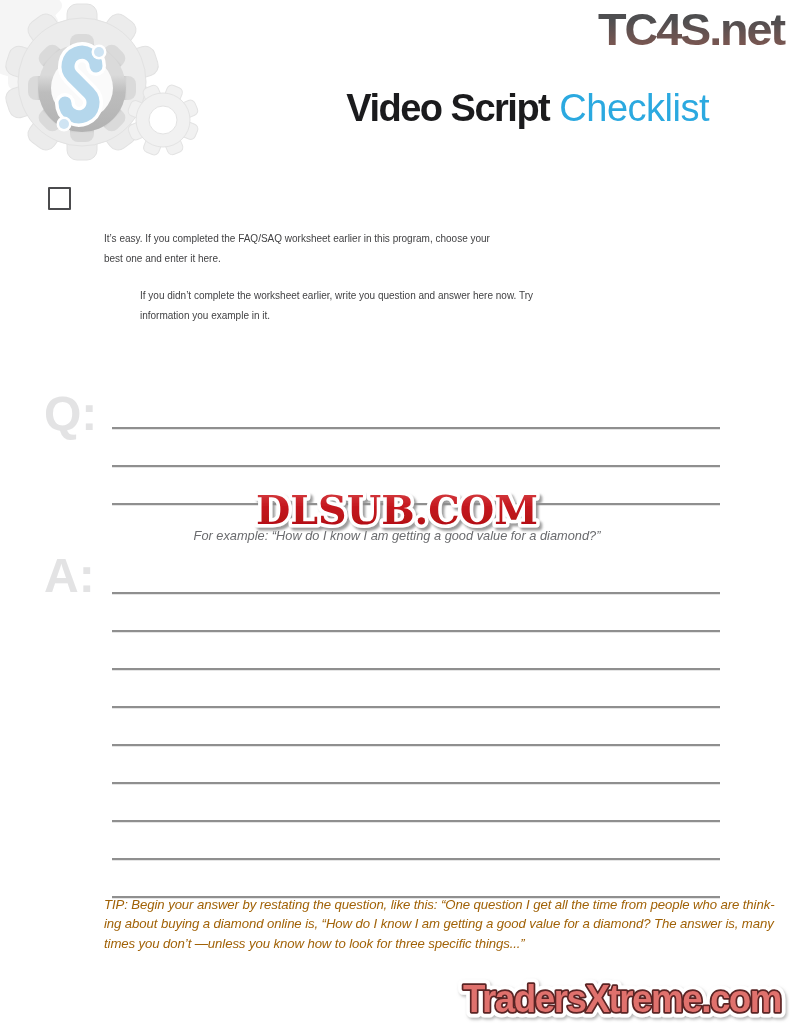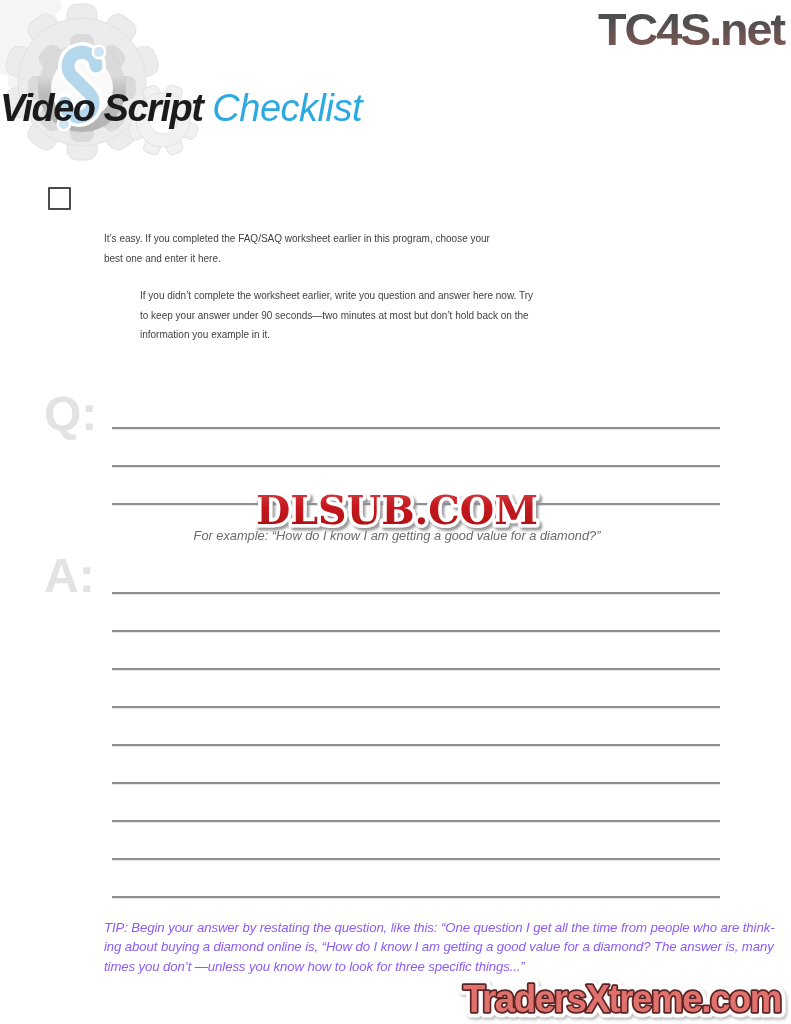--- a/index.html
+++ b/index.html
@@ -10,23 +10,22 @@
     overflow:hidden;
     font-family:"Liberation Sans", sans-serif;
   }
   
   .gears{position:absolute;left:0;top:0;}
   
   .tc4s{position:absolute;left:594px;top:4px;}
   
   .title{
     position:absolute;left:0;top:86px;width:709px;
-    text-align:left;white-space:nowrap;
+    text-align:right;white-space:nowrap;
     line-height:44px;
-    font-style:italic;
   }
   .title-primary{
     font-size:38px;font-weight:bold;letter-spacing:-1.5px;
     color:#1b1b1d;
   }
   .title-secondary{
     font-size:38px;font-weight:400;letter-spacing:-0.5px;
     color:var(--accent-blue,#2BA9E0);
   }
   
@@ -66,21 +65,21 @@
   }
   
   .example-caption{
     position:absolute;left:112px;top:512px;width:570px;
     text-align:center;font-style:italic;
     font-size:12.8px;color:#6a6b6e;white-space:nowrap;margin-top:16px;
   }
   
   .dlsub{position:absolute;left:245px;top:482px;}
   
-  .tip-block{position:absolute;left:104px;top:918px;color:#8b5cf6;}
+  .tip-block{position:absolute;left:104px;top:895px;color:#a16207;}
   .tip-block div{
     font-style:italic;font-size:13.2px;line-height:19.3px;
     letter-spacing:-0.1px;white-space:nowrap;
   }
   
   .tradersxtreme{position:absolute;left:455px;top:977px;}
 </style>
 </head>
 <body>
 
@@ -176,21 +175,20 @@
 
   <div class="checkbox"></div>
 
   <div class="body-block para1">
     <div>It’s easy. If you completed the FAQ/SAQ worksheet earlier in this program, choose your</div>
     <div>best one and enter it here.</div>
   </div>
 
   <div class="body-block para2">
     <div>If you didn’t complete the worksheet earlier, write you question and answer here now. Try</div>
-    <div>to keep your answer under 90 seconds—two minutes at most but don’t hold back on the</div>
     <div>information you example in it.</div>
   </div>
 
   <div class="ghost-label q-label">Q:</div>
   <div class="lines q-lines">
       <div class="writing-line"></div>
       <div class="writing-line"></div>
       <div class="writing-line"></div>
     </div>
   <div class="example-caption">For example: “How do I know I am getting a good value for a diamond?”</div>

